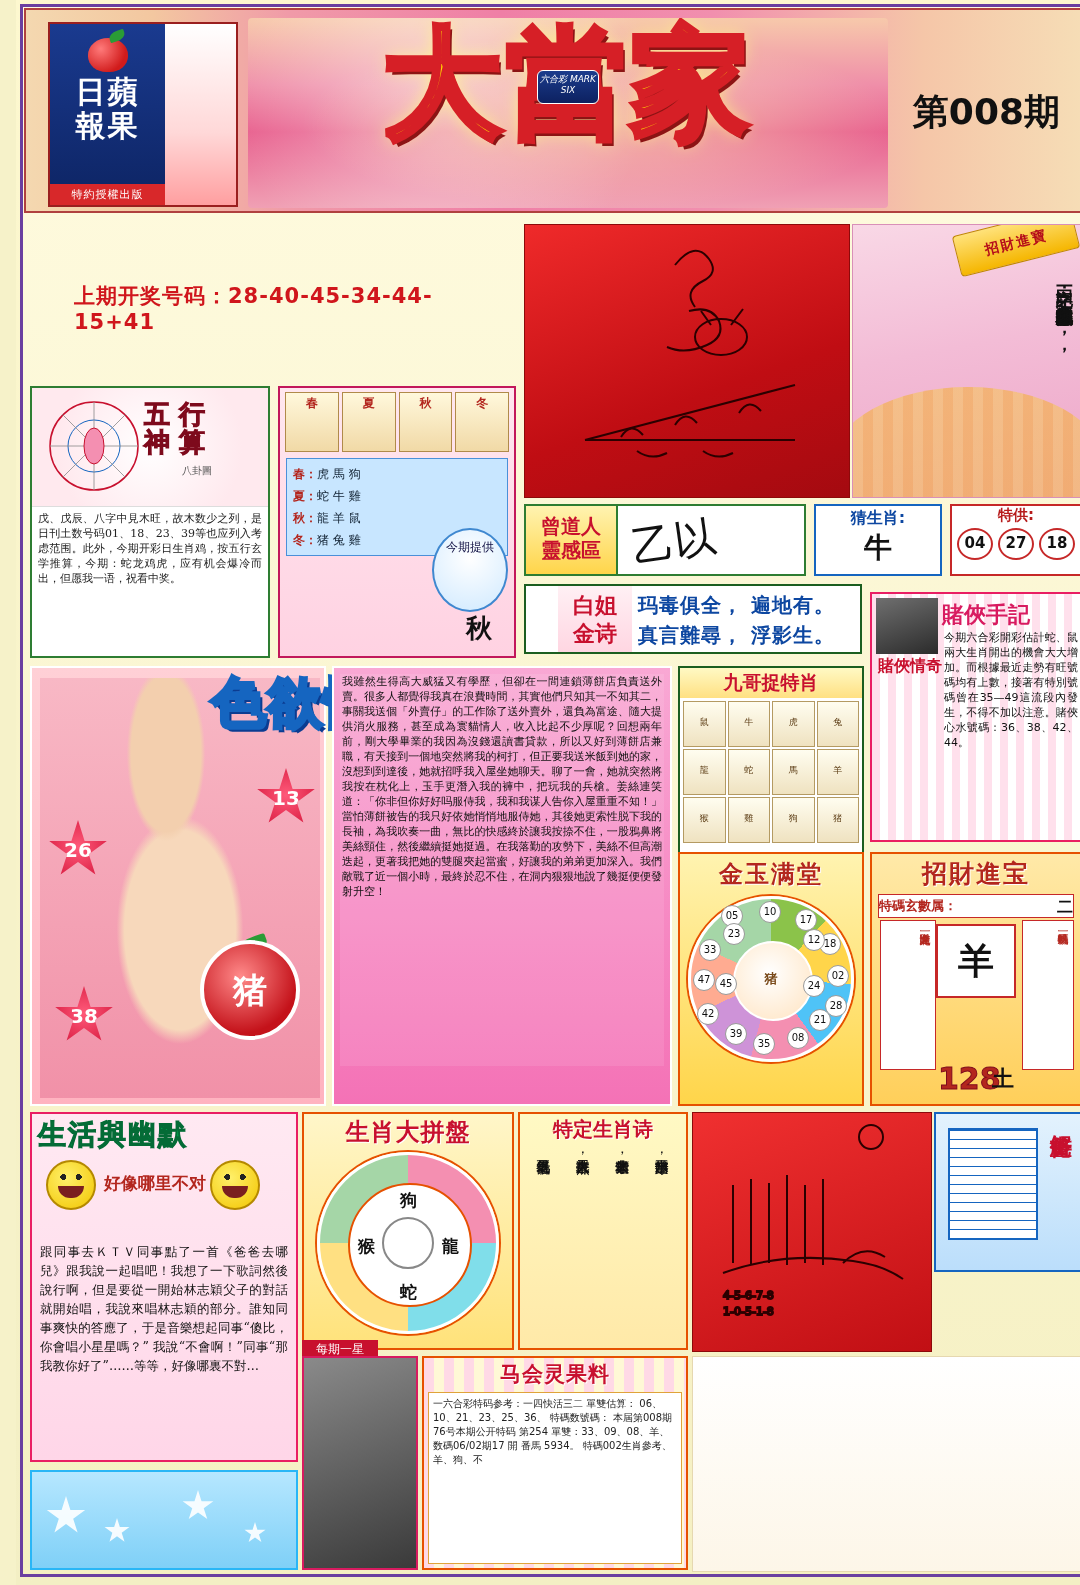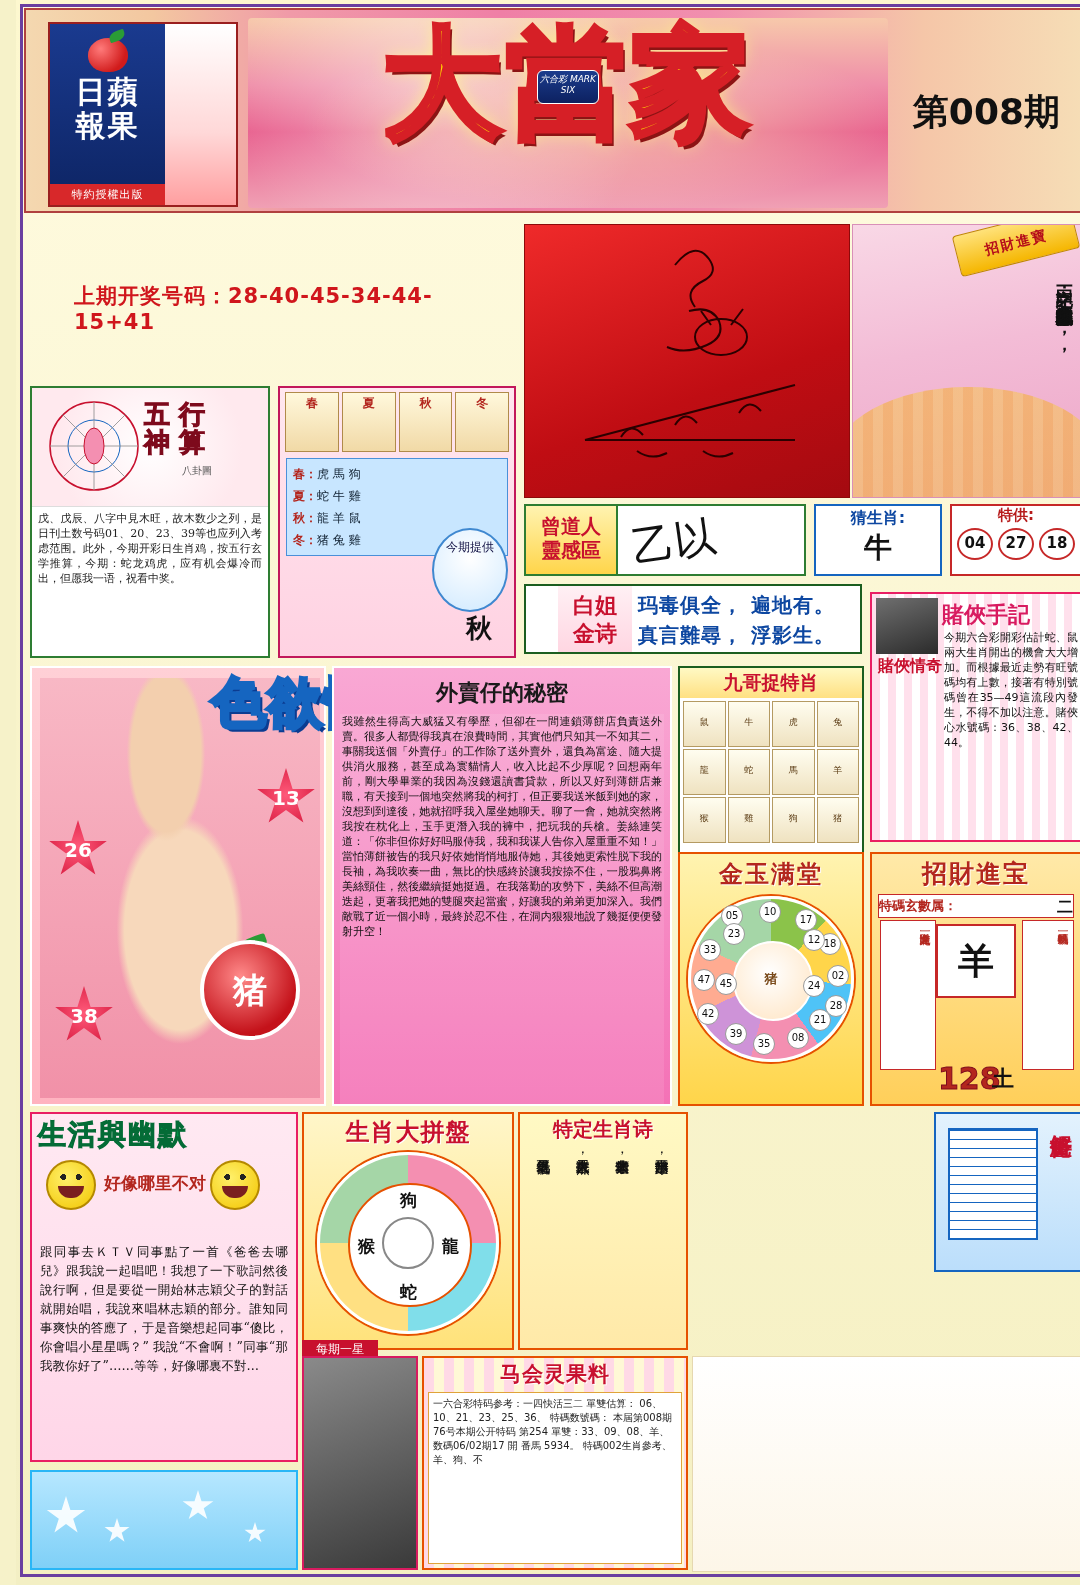--- a/index.html
+++ b/index.html
@@ -566,21 +566,21 @@
       <circle cx="62" cy="58" r="44" fill="none" stroke="#c8102e" stroke-width="1.5"></circle>
       <circle cx="62" cy="58" r="26" fill="none" stroke="#1565c0" stroke-width="1"></circle>
       <path d="M62 14 L62 102 M18 58 L106 58 M30 26 L94 90 M94 26 L30 90" stroke="#888" stroke-width=".8"></path>
       <ellipse cx="62" cy="58" rx="10" ry="18" fill="#f48fb1" stroke="#c8102e"></ellipse>
       <text x="150" y="86" font-size="10" fill="#555" font-family="DejaVu Sans">八卦圖</text>
     </svg>
     <div class="wx-title">
       <span>五 行</span><br><span>神 算</span>
     </div>
   </div>
-  <p>戊、戊辰、八字中見木旺，故木数少之列，是日刊土数号码01、20、23、39等也应列入考虑范围。此外，今期开彩日生肖鸡，按五行玄学推算，今期：蛇龙鸡虎，应有机会爆冷而出，但愿我一语，祝看中奖。</p>
+  <p>戊、戊辰、八字中見木旺，故木数少之列，是日刊土数号码01、18、23、39等也应列入考虑范围。此外，今期开彩日生肖鸡，按五行玄学推算，今期：蛇龙鸡虎，应有机会爆冷而出，但愿我一语，祝看中奖。</p>
 </div>
 
 <div class="season">
   <div class="season-imgs">
     <div>
           <span>春</span>
         </div>
     <div>
           <span>夏</span>
         </div>
@@ -646,21 +646,20 @@
   <div class="star" style="left:224px;top:100px;">13</div>
   <div class="star" style="left:16px;top:152px;">26</div>
   <div class="star" style="left:22px;top:318px;">38</div>
   <div class="pig-leaf"></div>
   <div class="pig-badge">猪</div>
 </div>
 
 <div class="banner-title">色欲情未了</div>
 
 <div class="storybox">
-  <div class="story-title">外賣仔的秘密</div>
   <div class="story-body">我雖然生得高大威猛又有學歷，但卻在一間連鎖薄餅店負責送外賣。很多人都覺得我真在浪費時間，其實他們只知其一不知其二，事關我送個「外賣仔」的工作除了送外賣外，還負為富途、隨大提供消火服務，甚至成為寰貓情人，收入比起不少厚呢？回想兩年前，剛大學畢業的我因為沒錢還讀書貸款，所以又好到薄餅店兼職，有天接到一個地突然將我的柯打，但正要我送米飯到她的家，沒想到到達後，她就招呼我入屋坐她聊天。聊了一會，她就突然將我按在枕化上，玉手更潛入我的褲中，把玩我的兵槍。姜絲連笑道：「你非但你好好吗服侍我，我和我谋人告你入屋重重不知！」當怕薄餅被告的我只好依她悄悄地服侍她，其後她更索性脱下我的長袖，為我吹奏一曲，無比的快感終於讓我按捺不住，一股鴉鼻將美絲頸住，然後繼續挺她挺過。在我落勤的攻勢下，美絲不但高潮迭起，更著我把她的雙腿夾起當蜜，好讓我的弟弟更加深入。我們敵戰了近一個小時，最終於忍不住，在洞内狠狠地說了幾挺便便發射升空！</div>
 </div>
 
 <div class="jiuge">
   <div class="hd">九哥捉特肖</div>
   <div class="grid">
     <div>鼠</div>
     <div>牛</div>
     <div>虎</div>
     <div>兔</div>
@@ -737,20 +736,32 @@
 <div class="poembox">
   <div class="hd">特定生肖诗</div>
   <div class="poem-cols">
     <div>穿山越水平常事，</div>
     <div>本領最大非老猪，</div>
     <div>天來天去数群燕，</div>
     <div>气得老鼠看不见</div>
   </div>
 </div>
 
+<div class="redpanel2">
+  <svg width="238" height="238" viewBox="0 0 238 238">
+    <g stroke="#2b0000" stroke-width="2" fill="none">
+      <circle cx="178" cy="24" r="12"></circle>
+      <path d="M40 72 L40 150 M58 66 L58 152 M76 70 L76 150 M94 62 L94 152 M112 72 L112 150 M130 66 L130 152"></path>
+      <path d="M30 160 q60 -22 130 -12 q30 4 50 18"></path>
+      <path d="M150 150 q20 -20 42 -6"></path>
+      <text x="30" y="186" font-size="11" fill="#2b0000" font-family="DejaVu Sans">4-5-6-7-8</text>
+      <text x="30" y="202" font-size="11" fill="#2b0000" font-family="DejaVu Sans">1-0-5-1-8</text>
+    </g>
+  </svg>
+</div>
 
 <div class="jiehua">
   <div class="pen"></div>
   <div class="hd">解畫佬</div>
 </div>
 
 <div class="photo-label">每期一星</div>
 <div class="photo-cell"></div>
 
 <div class="lottobox">

